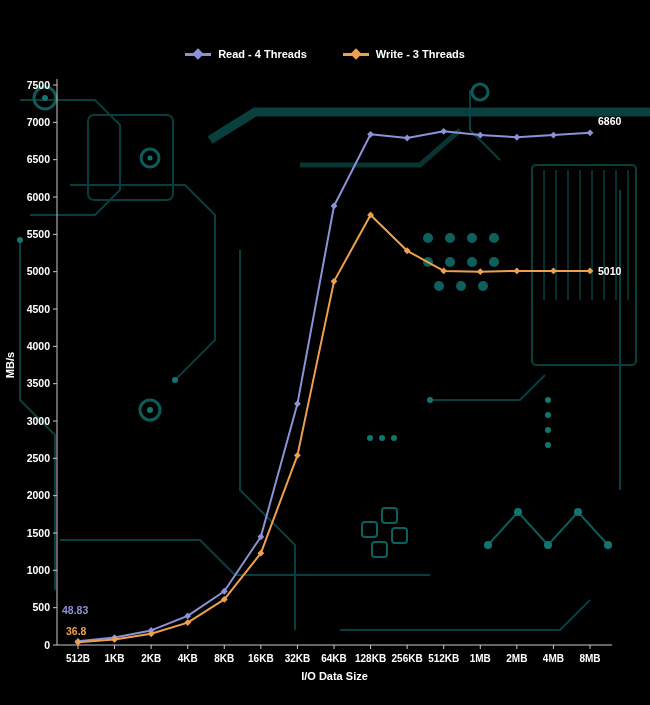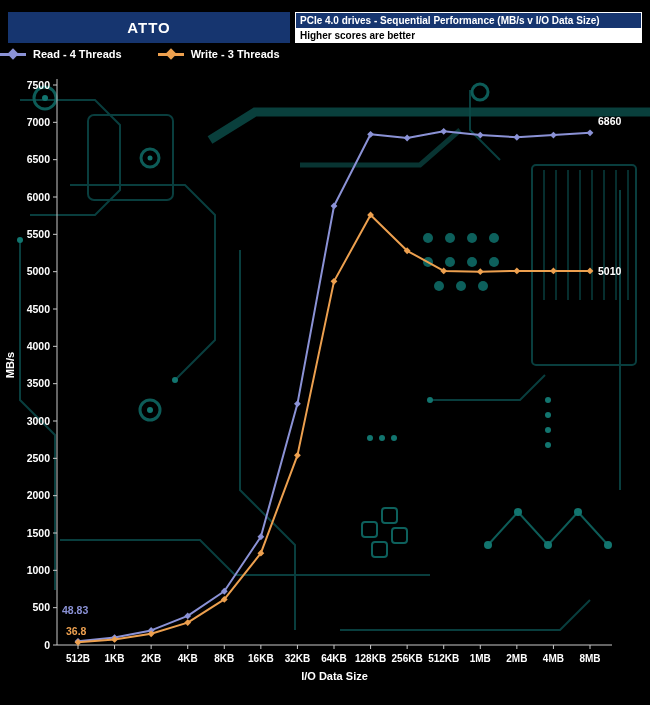--- a/index.html
+++ b/index.html
@@ -6,43 +6,36 @@
   html,body { background:#000; }
   body { font-family:"Liberation Sans", sans-serif; }
   #screen { position:relative; width:650px; height:705px; background:#000; overflow:hidden; }
 
   .header { position:absolute; top:12px; left:8px; width:634px; display:flex; gap:5px; align-items:stretch; }
   .app-title-box { width:282px; height:31px; background:#16356f; color:#fff; display:flex; align-items:center; justify-content:center; font-size:15px; font-weight:bold; letter-spacing:1px; }
   .title-col { flex:1; display:flex; flex-direction:column; }
   .chart-title-box { background:#16356f; border:1px solid #fff; color:#fff; font-size:10px; font-weight:bold; padding:1px 4px; height:17px; line-height:13px; white-space:nowrap; overflow:hidden; }
   .subtitle-box { background:#fff; border:1px solid #fff; border-top:none; color:#000; font-size:10px; font-weight:bold; padding:1px 4px; height:14px; line-height:11px; }
 
-  .legend { position:absolute; top:48px; left:0; width:650px; display:flex; justify-content:flex-start; gap:36px; }
+  .legend { position:absolute; top:48px; left:0; width:650px; display:flex; justify-content:center; gap:36px; }
   .legend-item { display:flex; align-items:center; gap:7px; }
   .legend-swatch { position:relative; width:26px; height:3px; }
   .legend-diamond { position:absolute; left:9px; top:-2.5px; width:8px; height:8px; transform:rotate(45deg); }
   .legend-label { color:#fff; font-size:11px; font-weight:bold; }
 
   .chart-layer { position:absolute; top:70px; left:0; width:650px; height:620px; }
   #circuit-svg { position:absolute; top:0; left:0; z-index:0; }
   #chart-svg { position:absolute; top:0; left:0; z-index:1; }
   svg text { font-family:"Liberation Sans", sans-serif; }
 </style>
 </head>
 <body>
 
 <div id="screen">
 
-  <div class="header">
-    <div class="app-title-box">ATTO</div>
-    <div class="title-col">
-      <div class="chart-title-box">PCIe 4.0 drives - Sequential Performance (MB/s v I/O Data Size)</div>
-      <div class="subtitle-box">Higher scores are better</div>
-    </div>
-  </div>
 
   <div class="legend">
     <div class="legend-item">
       <span class="legend-swatch" style="background: rgb(139, 146, 214);">
           <span class="legend-diamond" style="background: rgb(139, 146, 214);"></span>
         </span>
       <span class="legend-label">Read - 4 Threads</span>
     </div>
     <div class="legend-item">
       <span class="legend-swatch" style="background: rgb(237, 160, 79);">

